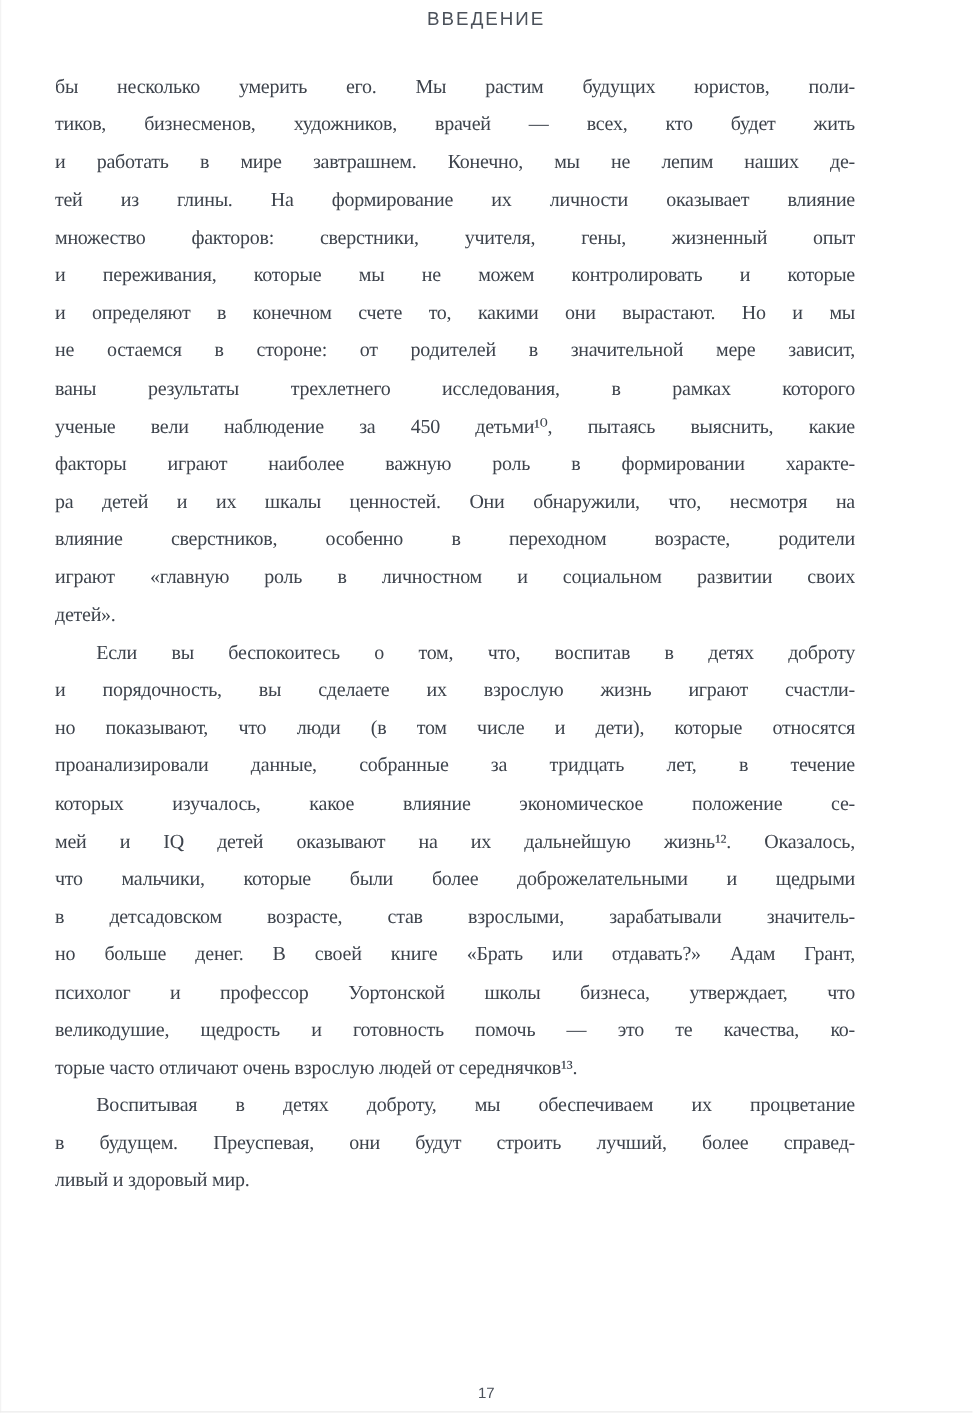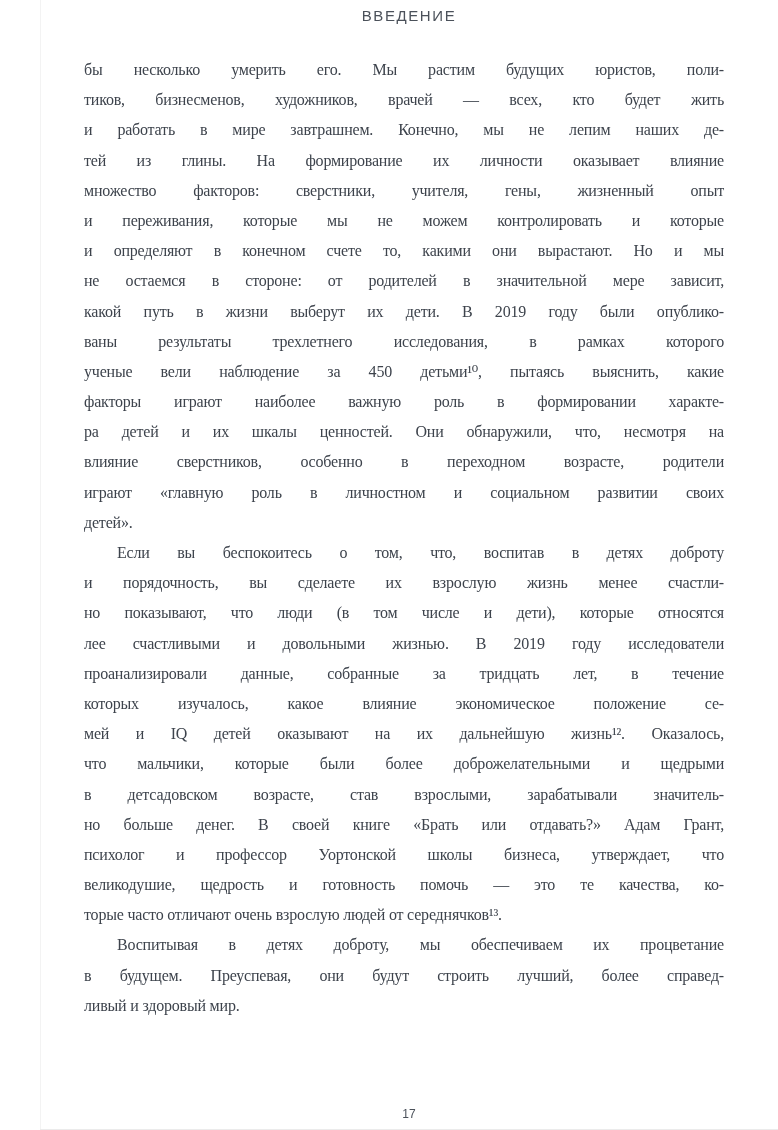--- a/index.html
+++ b/index.html
@@ -9,21 +9,20 @@
   }
   html,body{margin:0;padding:0;}
   body{
     width:778px;height:1130px;position:relative;overflow:hidden;
     background:var(--page-bg);
     font-family:"Liberation Serif","DejaVu Serif",serif;
   }
   .page{
     position:absolute;inset:0;background:var(--page-bg);
     box-shadow:inset 0 -1px 0 #ebebeb, inset 1px 0 0 #f3f3f3;
-    margin-left:40px;
   }
   .running-head{
     position:absolute;top:7px;left:0;width:100%;
     text-align:center;
     font-family:"Liberation Sans","DejaVu Sans",sans-serif;
     font-size:15px;letter-spacing:1.6px;
     color:var(--head-text);
   }
   .text-block{
     position:absolute;left:44px;top:55px;width:640px;
@@ -55,32 +54,30 @@
 
   <div class="text-block">
       <div class="line just">бы несколько умерить его. Мы растим будущих юристов, поли-</div>
       <div class="line just">тиков, бизнесменов, художников, врачей — всех, кто будет жить</div>
       <div class="line just">и работать в мире завтрашнем. Конечно, мы не лепим наших де-</div>
       <div class="line just">тей из глины. На формирование их личности оказывает влияние</div>
       <div class="line just">множество факторов: сверстники, учителя, гены, жизненный опыт</div>
       <div class="line just">и переживания, которые мы не можем контролировать и которые</div>
       <div class="line just">и определяют в конечном счете то, какими они вырастают. Но и мы</div>
       <div class="line just">не остаемся в стороне: от родителей в значительной мере зависит,</div>
-      <div class="line just">какой путь в жизни выберут их дети. В 2019 году были опублико-</div>
       <div class="line just">ваны результаты трехлетнего исследования, в рамках которого</div>
       <div class="line just">ученые вели наблюдение за 450 детьми¹⁰, пытаясь выяснить, какие</div>
       <div class="line just">факторы играют наиболее важную роль в формировании характе-</div>
       <div class="line just">ра детей и их шкалы ценностей. Они обнаружили, что, несмотря на</div>
       <div class="line just">влияние сверстников, особенно в переходном возрасте, родители</div>
       <div class="line just">играют «главную роль в личностном и социальном развитии своих</div>
       <div class="line">детей».</div>
       <div class="line just indent">Если вы беспокоитесь о том, что, воспитав в детях доброту</div>
-      <div class="line just">и порядочность, вы сделаете их взрослую жизнь менее счастли-</div>
+      <div class="line just">и порядочность, вы сделаете их взрослую жизнь играют счастли-</div>
       <div class="line just">но показывают, что люди (в том числе и дети), которые относятся</div>
-      <div class="line just">лее счастливыми и довольными жизнью. В 2019 году исследователи</div>
       <div class="line just">проанализировали данные, собранные за тридцать лет, в течение</div>
       <div class="line just">которых изучалось, какое влияние экономическое положение се-</div>
       <div class="line just">мей и IQ детей оказывают на их дальнейшую жизнь¹². Оказалось,</div>
       <div class="line just">что мальчики, которые были более доброжелательными и щедрыми</div>
       <div class="line just">в детсадовском возрасте, став взрослыми, зарабатывали значитель-</div>
       <div class="line just">но больше денег. В своей книге «Брать или отдавать?» Адам Грант,</div>
       <div class="line just">психолог и профессор Уортонской школы бизнеса, утверждает, что</div>
       <div class="line just">великодушие, щедрость и готовность помочь — это те качества, ко-</div>
       <div class="line">торые часто отличают очень взрослую людей от середнячков¹³.</div>
       <div class="line just indent">Воспитывая в детях доброту, мы обеспечиваем их процветание</div>

